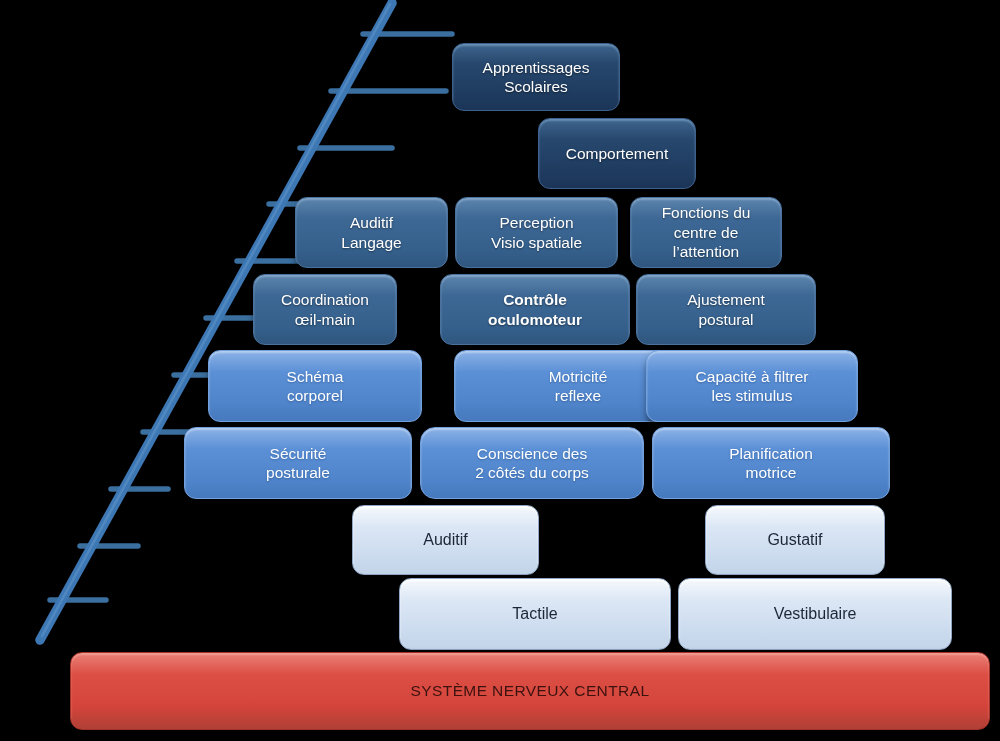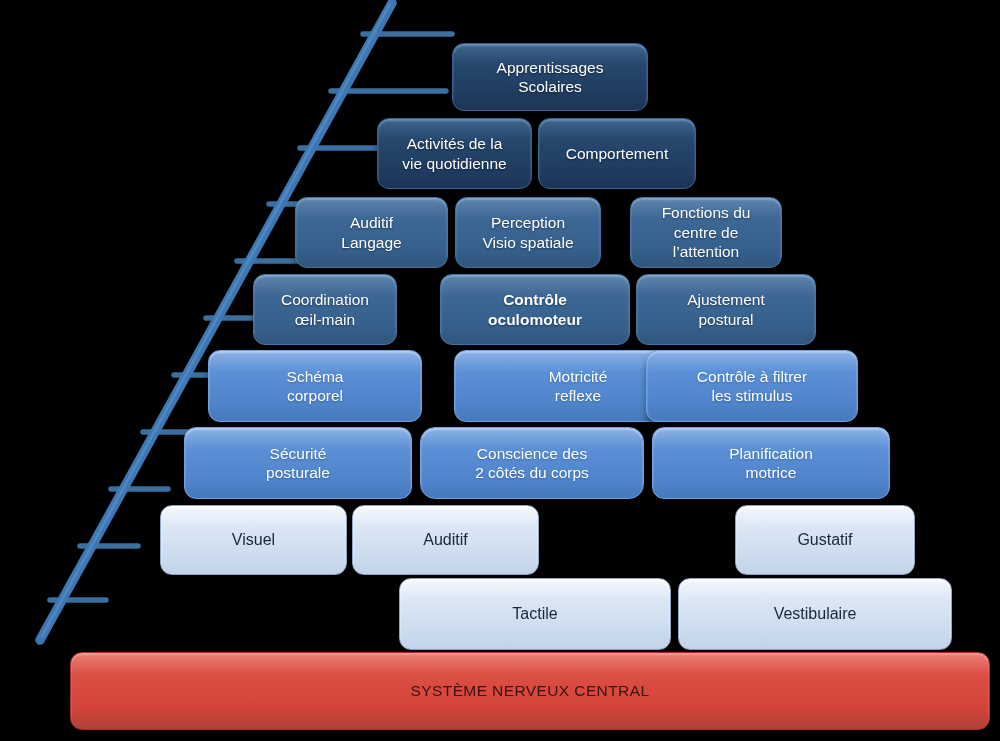--- a/index.html
+++ b/index.html
@@ -59,49 +59,46 @@
       <line x1="174" y1="375" x2="240" y2="375"></line>
       <line x1="143" y1="432" x2="202" y2="432"></line>
       <line x1="111" y1="489" x2="168" y2="489"></line>
       <line x1="80" y1="546" x2="138" y2="546"></line>
       <line x1="50" y1="600" x2="106" y2="600"></line>
     </g>
     <line x1="392" y1="3" x2="40" y2="640" stroke="#3d77b4" stroke-width="9.5" stroke-linecap="round"></line>
     <line x1="390" y1="4" x2="42" y2="636" stroke="#6096cb" stroke-width="2.5" stroke-linecap="round" opacity="0.55"></line>
   </svg>
 
-<div class="box tier-dark" style="left: 452px; top: 43px; width: 196px; height: 68px;">Apprentissages
+<div class="box tier-dark" style="left: 452px; top: 43px; width: 168px; height: 68px;">Apprentissages
 Scolaires</div>
-    <div class="box tier-dark" style="left: 377px; top: 118px; width: 155px; height: 71px;">Activités de la
-vie quotidienne</div>
     <div class="box tier-dark" style="left: 538px; top: 118px; width: 158px; height: 71px;">Comportement</div>
     <div class="box tier-mdark" style="left: 295px; top: 197px; width: 153px; height: 71px;">Auditif
 Langage</div>
-    <div class="box tier-mdark" style="left: 455px; top: 197px; width: 146px; height: 71px;">Perception
+    <div class="box tier-mdark" style="left: 455px; top: 197px; width: 163px; height: 71px;">Perception
 Visio spatiale</div>
     <div class="box tier-mdark" style="left: 630px; top: 197px; width: 152px; height: 71px;">Fonctions du
 centre de
 l’attention</div>
     <div class="box tier-mdark" style="left: 253px; top: 274px; width: 144px; height: 71px;">Coordination
 œil-main</div>
     <div class="box tier-mdark" style="left: 440px; top: 274px; width: 190px; height: 71px; font-weight: bold;">Contrôle
 oculomoteur</div>
     <div class="box tier-mdark" style="left: 636px; top: 274px; width: 180px; height: 71px;">Ajustement
 postural</div>
     <div class="box tier-med" style="left: 208px; top: 350px; width: 214px; height: 72px;">Schéma
 corporel</div>
     <div class="box tier-med" style="left: 454px; top: 350px; width: 248px; height: 72px;">Motricité
 reflexe</div>
-    <div class="box tier-med" style="left: 646px; top: 350px; width: 212px; height: 72px;">Contrôle à filtrer
+    <div class="box tier-med" style="left: 646px; top: 350px; width: 212px; height: 72px;">Capacité à filtrer
 les stimulus</div>
     <div class="box tier-med" style="left: 184px; top: 427px; width: 228px; height: 72px;">Sécurité
 posturale</div>
     <div class="box tier-med" style="left: 420px; top: 427px; width: 224px; height: 72px; border-radius: 15px;">Conscience des
 2 côtés du corps</div>
     <div class="box tier-med" style="left: 652px; top: 427px; width: 238px; height: 72px;">Planification
 motrice</div>
-    <div class="box tier-light" style="left: 160px; top: 505px; width: 187px; height: 70px;">Visuel</div>
     <div class="box tier-light" style="left: 352px; top: 505px; width: 187px; height: 70px;">Auditif</div>
-    <div class="box tier-light" style="left: 735px; top: 505px; width: 180px; height: 70px;">Gustatif</div>
+    <div class="box tier-light" style="left: 705px; top: 505px; width: 180px; height: 70px;">Gustatif</div>
     <div class="box tier-light" style="left: 399px; top: 578px; width: 272px; height: 72px;">Tactile</div>
     <div class="box tier-light" style="left: 678px; top: 578px; width: 274px; height: 72px;">Vestibulaire</div>
     <div class="box tier-base" style="left: 70px; top: 652px; width: 920px; height: 78px;">SYSTÈME NERVEUX CENTRAL</div>
   </div>
 
 </body></html>

